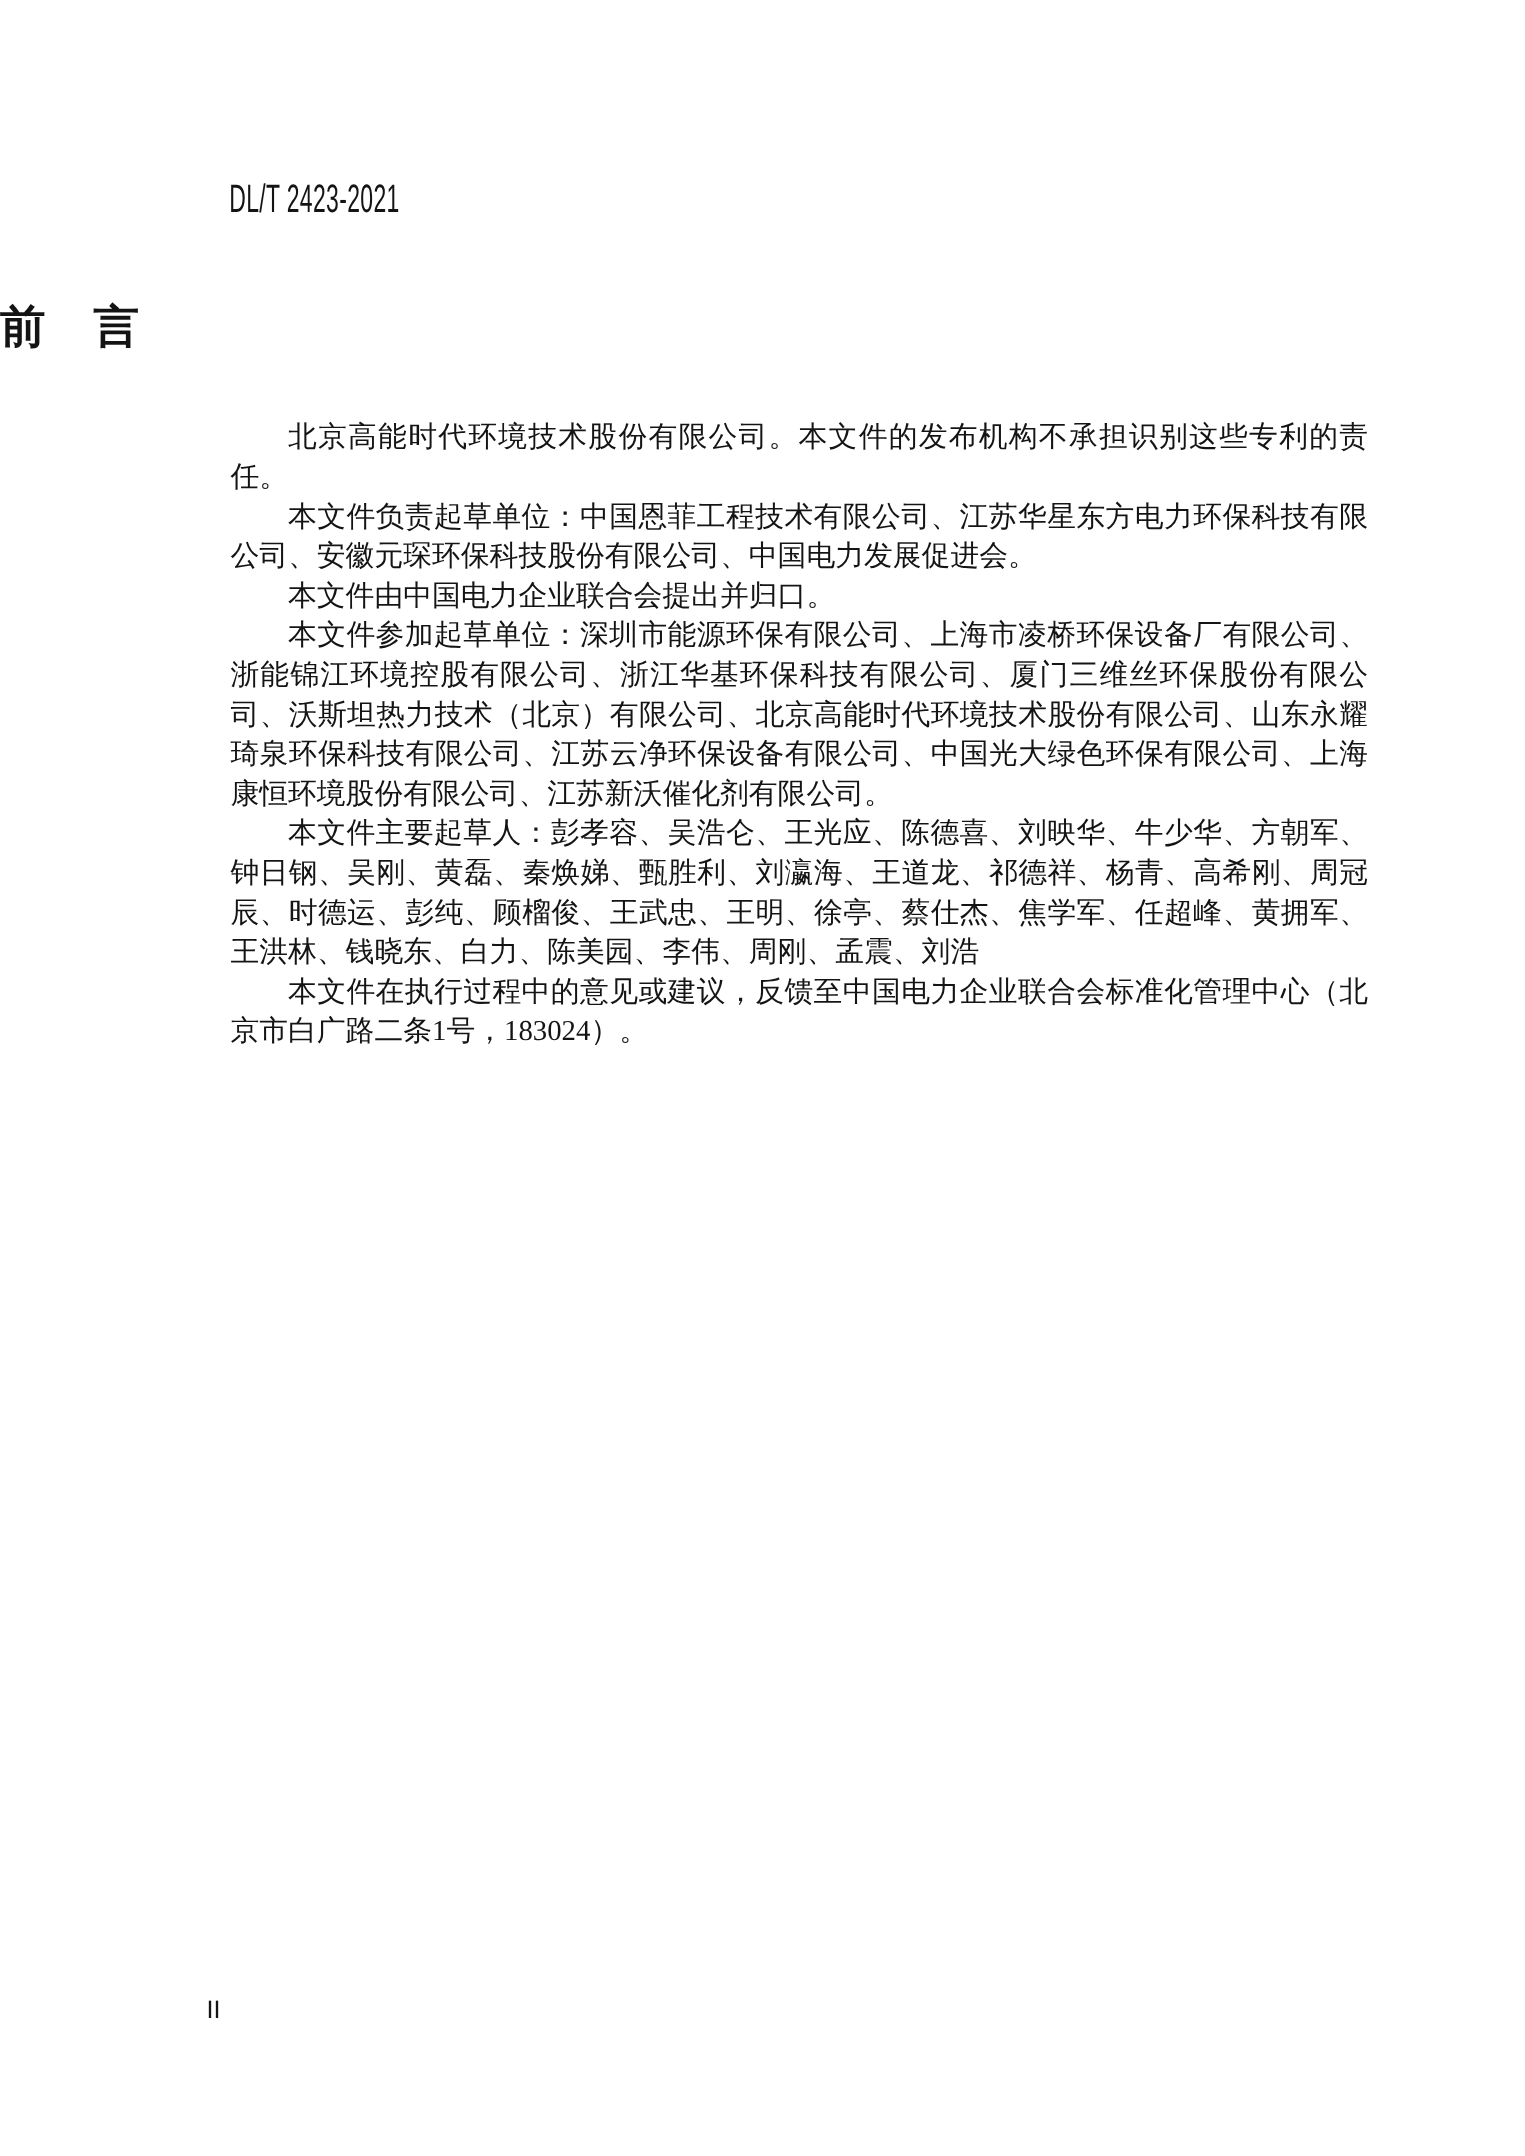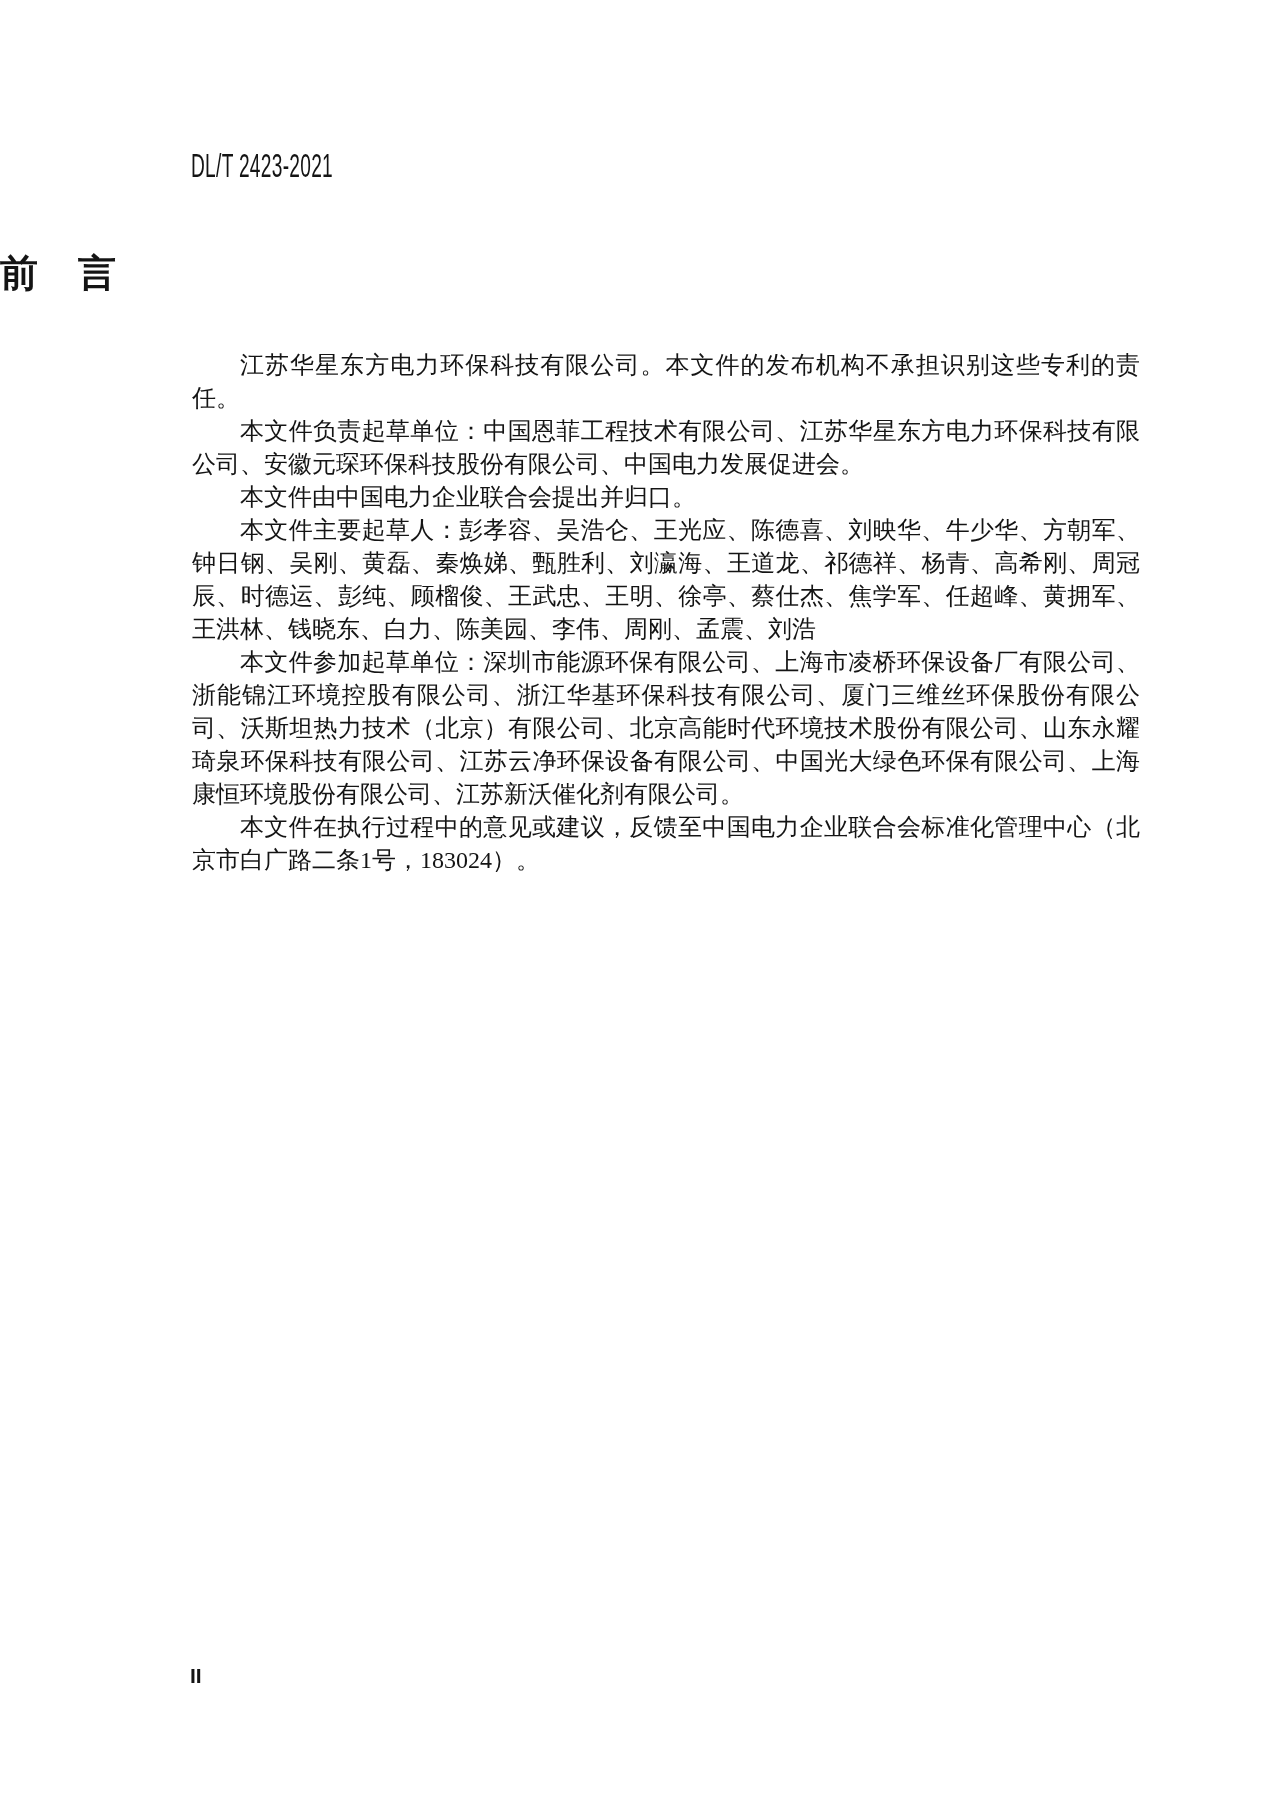--- a/index.html
+++ b/index.html
@@ -50,40 +50,40 @@
     text-align: justify;
     text-justify: inter-ideograph;
   }
   .foreword-body p {
     margin: 0;
     padding: 0;
     text-indent: 2em;
   }
   .page-number {
     position: absolute;
-    left: 190px;
+    left: 172px;
     top: 1664px;
     font-family: "Liberation Sans", "DejaVu Sans", sans-serif;
     font-size: 21px;
-    font-weight: 700;
+    font-weight: 400;
   }
 </style>
 </head>
 <body>
 
 <div class="page">
 
   <div class="std-code">DL/T 2423-2021</div>
 
   <h1 class="doc-title">前　言</h1>
 
   <div class="foreword-body">
-    <p>江苏华星东方电力环保科技有限公司。本文件的发布机构不承担识别这些专利的责任。</p>
+    <p>北京高能时代环境技术股份有限公司。本文件的发布机构不承担识别这些专利的责任。</p>
     <p>本文件负责起草单位：中国恩菲工程技术有限公司、江苏华星东方电力环保科技有限公司、安徽元琛环保科技股份有限公司、中国电力发展促进会。</p>
     <p>本文件由中国电力企业联合会提出并归口。</p>
+    <p>本文件参加起草单位：深圳市能源环保有限公司、上海市凌桥环保设备厂有限公司、浙能锦江环境控股有限公司、浙江华基环保科技有限公司、厦门三维丝环保股份有限公司、沃斯坦热力技术（北京）有限公司、北京高能时代环境技术股份有限公司、山东永耀琦泉环保科技有限公司、江苏云净环保设备有限公司、中国光大绿色环保有限公司、上海康恒环境股份有限公司、江苏新沃催化剂有限公司。</p>
     <p>本文件主要起草人：彭孝容、吴浩仑、王光应、陈德喜、刘映华、牛少华、方朝军、钟日钢、吴刚、黄磊、秦焕娣、甄胜利、刘瀛海、王道龙、祁德祥、杨青、高希刚、周冠辰、时德运、彭纯、顾榴俊、王武忠、王明、徐亭、蔡仕杰、焦学军、任超峰、黄拥军、王洪林、钱晓东、白力、陈美园、李伟、周刚、孟震、刘浩</p>
-    <p>本文件参加起草单位：深圳市能源环保有限公司、上海市凌桥环保设备厂有限公司、浙能锦江环境控股有限公司、浙江华基环保科技有限公司、厦门三维丝环保股份有限公司、沃斯坦热力技术（北京）有限公司、北京高能时代环境技术股份有限公司、山东永耀琦泉环保科技有限公司、江苏云净环保设备有限公司、中国光大绿色环保有限公司、上海康恒环境股份有限公司、江苏新沃催化剂有限公司。</p>
     <p>本文件在执行过程中的意见或建议，反馈至中国电力企业联合会标准化管理中心（北京市白广路二条1号，183024）。</p>
   </div>
 
   <div class="page-number">II</div>
 
 </div>
 
 </body></html>

